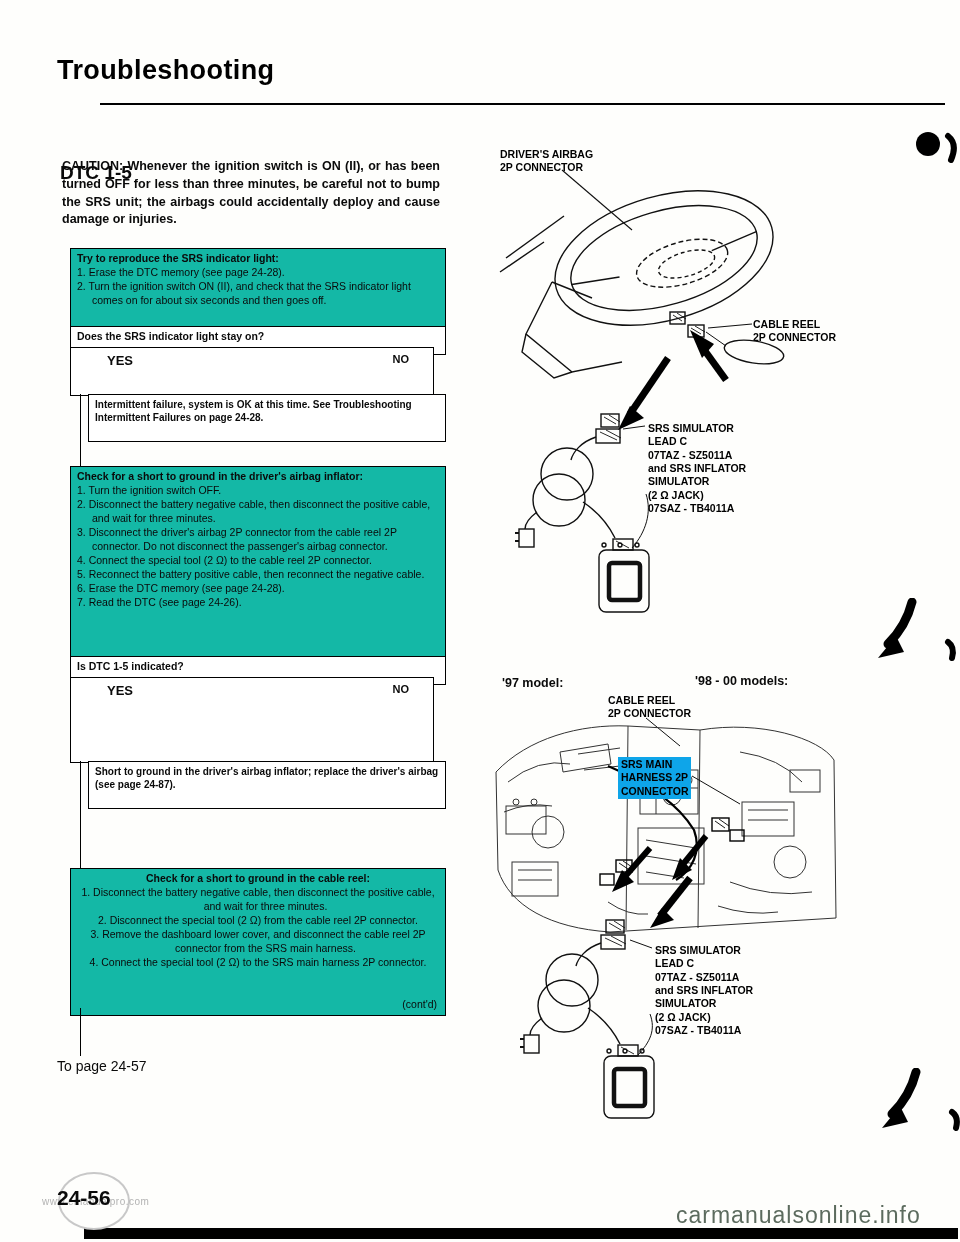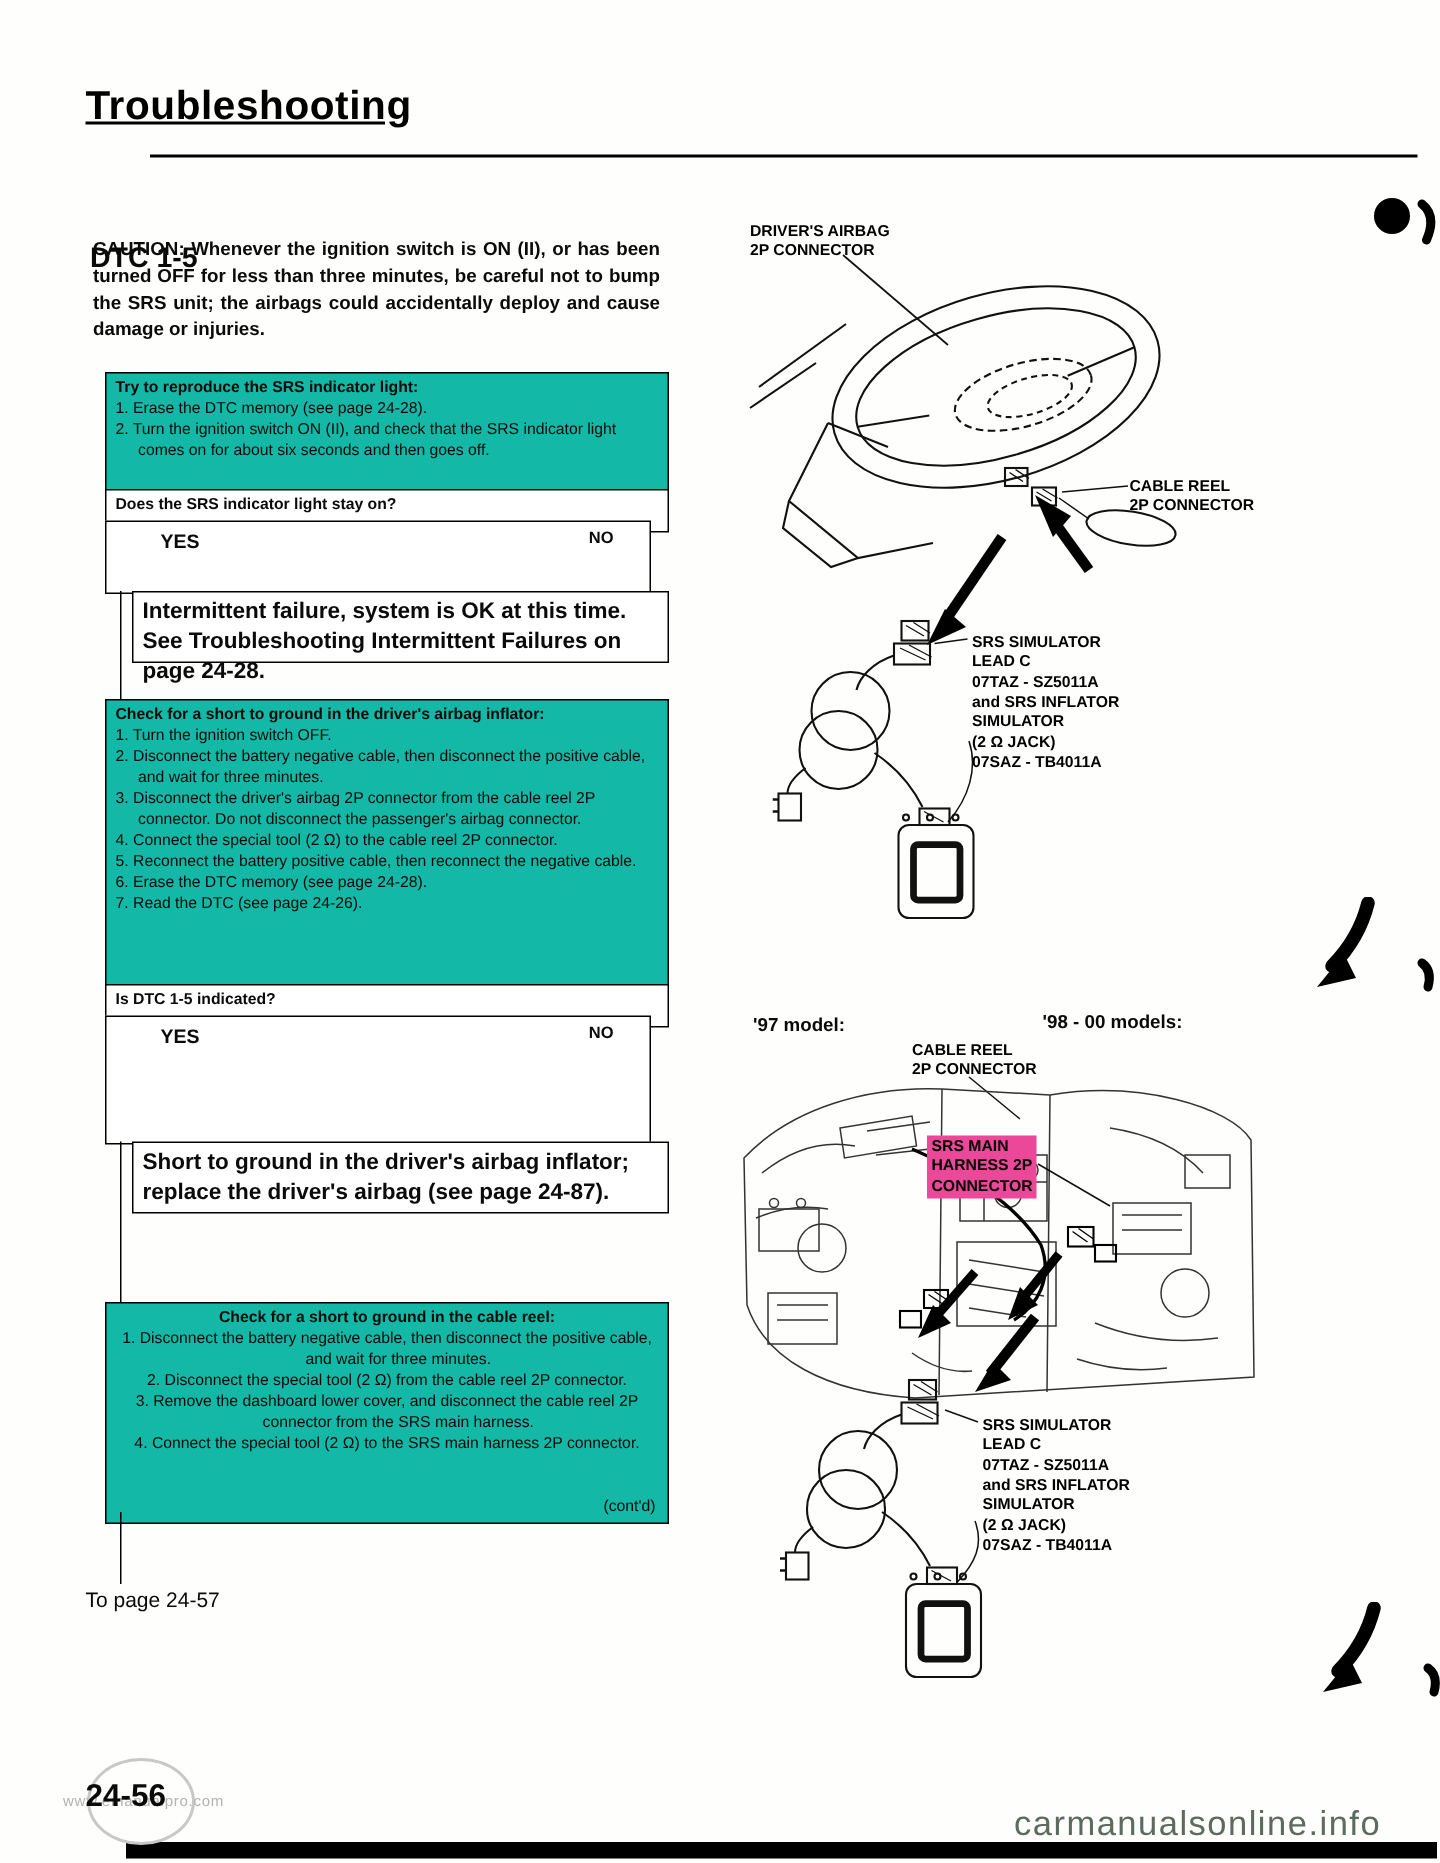--- a/index.html
+++ b/index.html
@@ -1,35 +1,35 @@
 <!DOCTYPE html>
 <html><head>
 <meta charset="utf-8">
 <style>
   html,body{margin:0;padding:0;}
   body{background:#9b9b9b;font-family:"Liberation Sans",sans-serif;}
   .page{position:relative;width:960px;height:1242px;margin:0 auto;background:#fefefc;overflow:hidden;color:#0a0a0a;}
   .abs{position:absolute;}
-  .ptitle{position:absolute;left:57px;top:55px;font-size:27px;font-weight:bold;letter-spacing:.4px;color:#000;text-decoration:underline;}
+  .ptitle{position:absolute;left:57px;top:55px;font-size:27px;font-weight:bold;letter-spacing:.4px;color:#000;}
   .hrule{position:absolute;left:100px;top:103px;width:845px;height:2px;background:#000;}
   .dtc{position:absolute;left:60px;top:118px;font-size:19px;font-weight:bold;margin-top:44px;}
   .caution{position:absolute;left:62px;top:158px;width:378px;font-size:12.5px;font-weight:bold;line-height:1.42;text-align:justify;}
   .fbox{position:absolute;border:1.4px solid #000;padding:3px 6px;font-size:10.5px;line-height:1.33;background:#14b8a6;}
   .fbox .bt{font-weight:bold;}
   .step{padding-left:15px;text-indent:-15px;}
   .fq{position:absolute;border:1.4px solid #000;font-weight:bold;font-size:10.5px;padding:3px 6px;background:#fff;}
   .yn-box{position:absolute;border:1.4px solid #000;background:#fff;}
   .yn-box .y{position:absolute;left:36px;top:5px;font-weight:bold;font-size:13px;}
   .yn-box .n{position:absolute;right:24px;top:5px;font-weight:bold;font-size:11px;}
-  .resbox{position:absolute;border:1.4px solid #000;padding:3px 6px;font-size:15px;font-weight:bold;line-height:1.33;background:#fff;}
+  .resbox{position:absolute;border:1.4px solid #000;padding:3px 6px;font-size:10px;font-weight:bold;line-height:1.33;background:#fff;}
   .vline{position:absolute;width:1.4px;background:#000;}
   .topage{position:absolute;left:57px;top:1058px;font-size:14px;}
   .dlabel{position:absolute;font-size:10.5px;font-weight:bold;line-height:1.27;white-space:pre-line;color:#000;}
   .modlabel{position:absolute;font-size:12.5px;font-weight:bold;}
-  .whitebg{background:#ec4899;padding:1px 3px;}
+  .whitebg{background:#0ea5e9;padding:1px 3px;}
   .pagenum{position:absolute;left:57px;top:1186px;font-size:21px;font-weight:bold;z-index:3;}
   .stampring{position:absolute;left:58px;top:1172px;width:68px;height:54px;border:2px solid #c8c8c8;border-radius:50%;z-index:1;}
   .stamptext{position:absolute;left:42px;top:1196px;font-size:10px;color:#b3b3b3;z-index:2;letter-spacing:.5px;}
   .siteWm{position:absolute;left:676px;top:1202px;font-size:23px;letter-spacing:1px;color:#5c6b5e;z-index:3;text-align:center;}
   .botbar{position:absolute;left:84px;top:1228px;width:874px;height:11px;background:#000;}
   svg{display:block;}
 </style>
 </head>
 <body>
 

